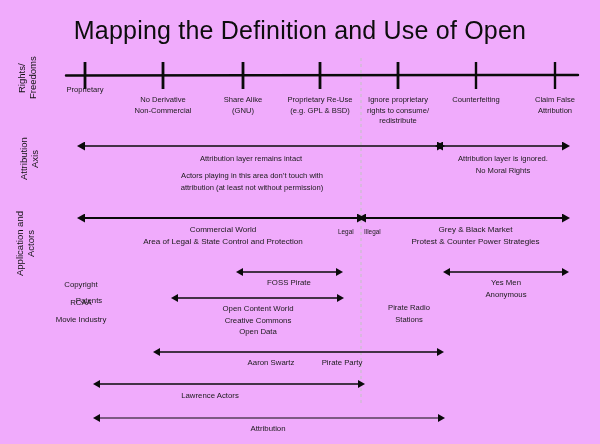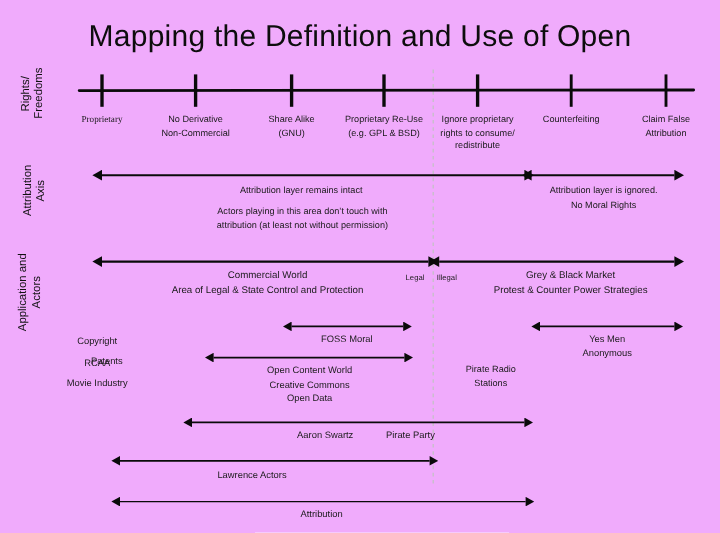--- a/index.html
+++ b/index.html
@@ -146,21 +146,21 @@
 
   <div class="vlabel" style="left:16px; top:52px; height:52px;">Rights/
 Freedoms</div>
 
   <div class="vlabel" style="left:18px; top:128px; height:62px;">Attribution
 Axis</div>
 
   <div class="vlabel" style="left:14px; top:198px; height:92px;">Application and
 Actors</div>
 
-  <div class="tick-label" style="left:45px; top:95px; width:80px;font-family:Liberation Serif, serif;">Proprietary</div>
+  <div class="tick-label" style="left:45px; top:85px; width:80px;">Proprietary</div>
 
   <div class="tick-label" style="left:113px; top:95px; width:100px;">No Derivative
 Non-Commercial</div>
 
   <div class="tick-label" style="left:203px; top:95px; width:80px;">Share Alike
 (GNU)</div>
 
   <div class="tick-label" style="left:264px; top:95px; width:112px;">Proprietary Re-Use
 (e.g. GPL &amp; BSD)</div>
 
@@ -195,21 +195,21 @@
 
   <div class="actor-item" style="left:38px; top:280px; width:86px;">Copyright</div>
 
   <div class="actor-item" style="left:38px; top:298px; width:86px;">RCAA</div>
 
   <div class="actor-item" style="left:38px; top:315px; width:86px;">Movie Industry</div>
 
   <div class="note" style="left:372px; top:264px; width:74px;margin-top:38px;">Pirate Radio
 Stations</div>
 
-  <div class="arrow-label" style="left:249px; top:277px; width:80px;">FOSS Moral</div>
+  <div class="arrow-label" style="left:249px; top:277px; width:80px;">FOSS Pirate</div>
 
   <div class="arrow-label" style="left:460px; top:277px; width:92px;">Yes Men
 Anonymous</div>
 
   <div class="arrow-label" style="left:198px; top:303px; width:120px;">Open Content World
 Creative Commons
 Open Data</div>
 
   <div class="arrow-label" style="left:228px; top:357px; width:86px;">Aaron Swartz</div>
 

